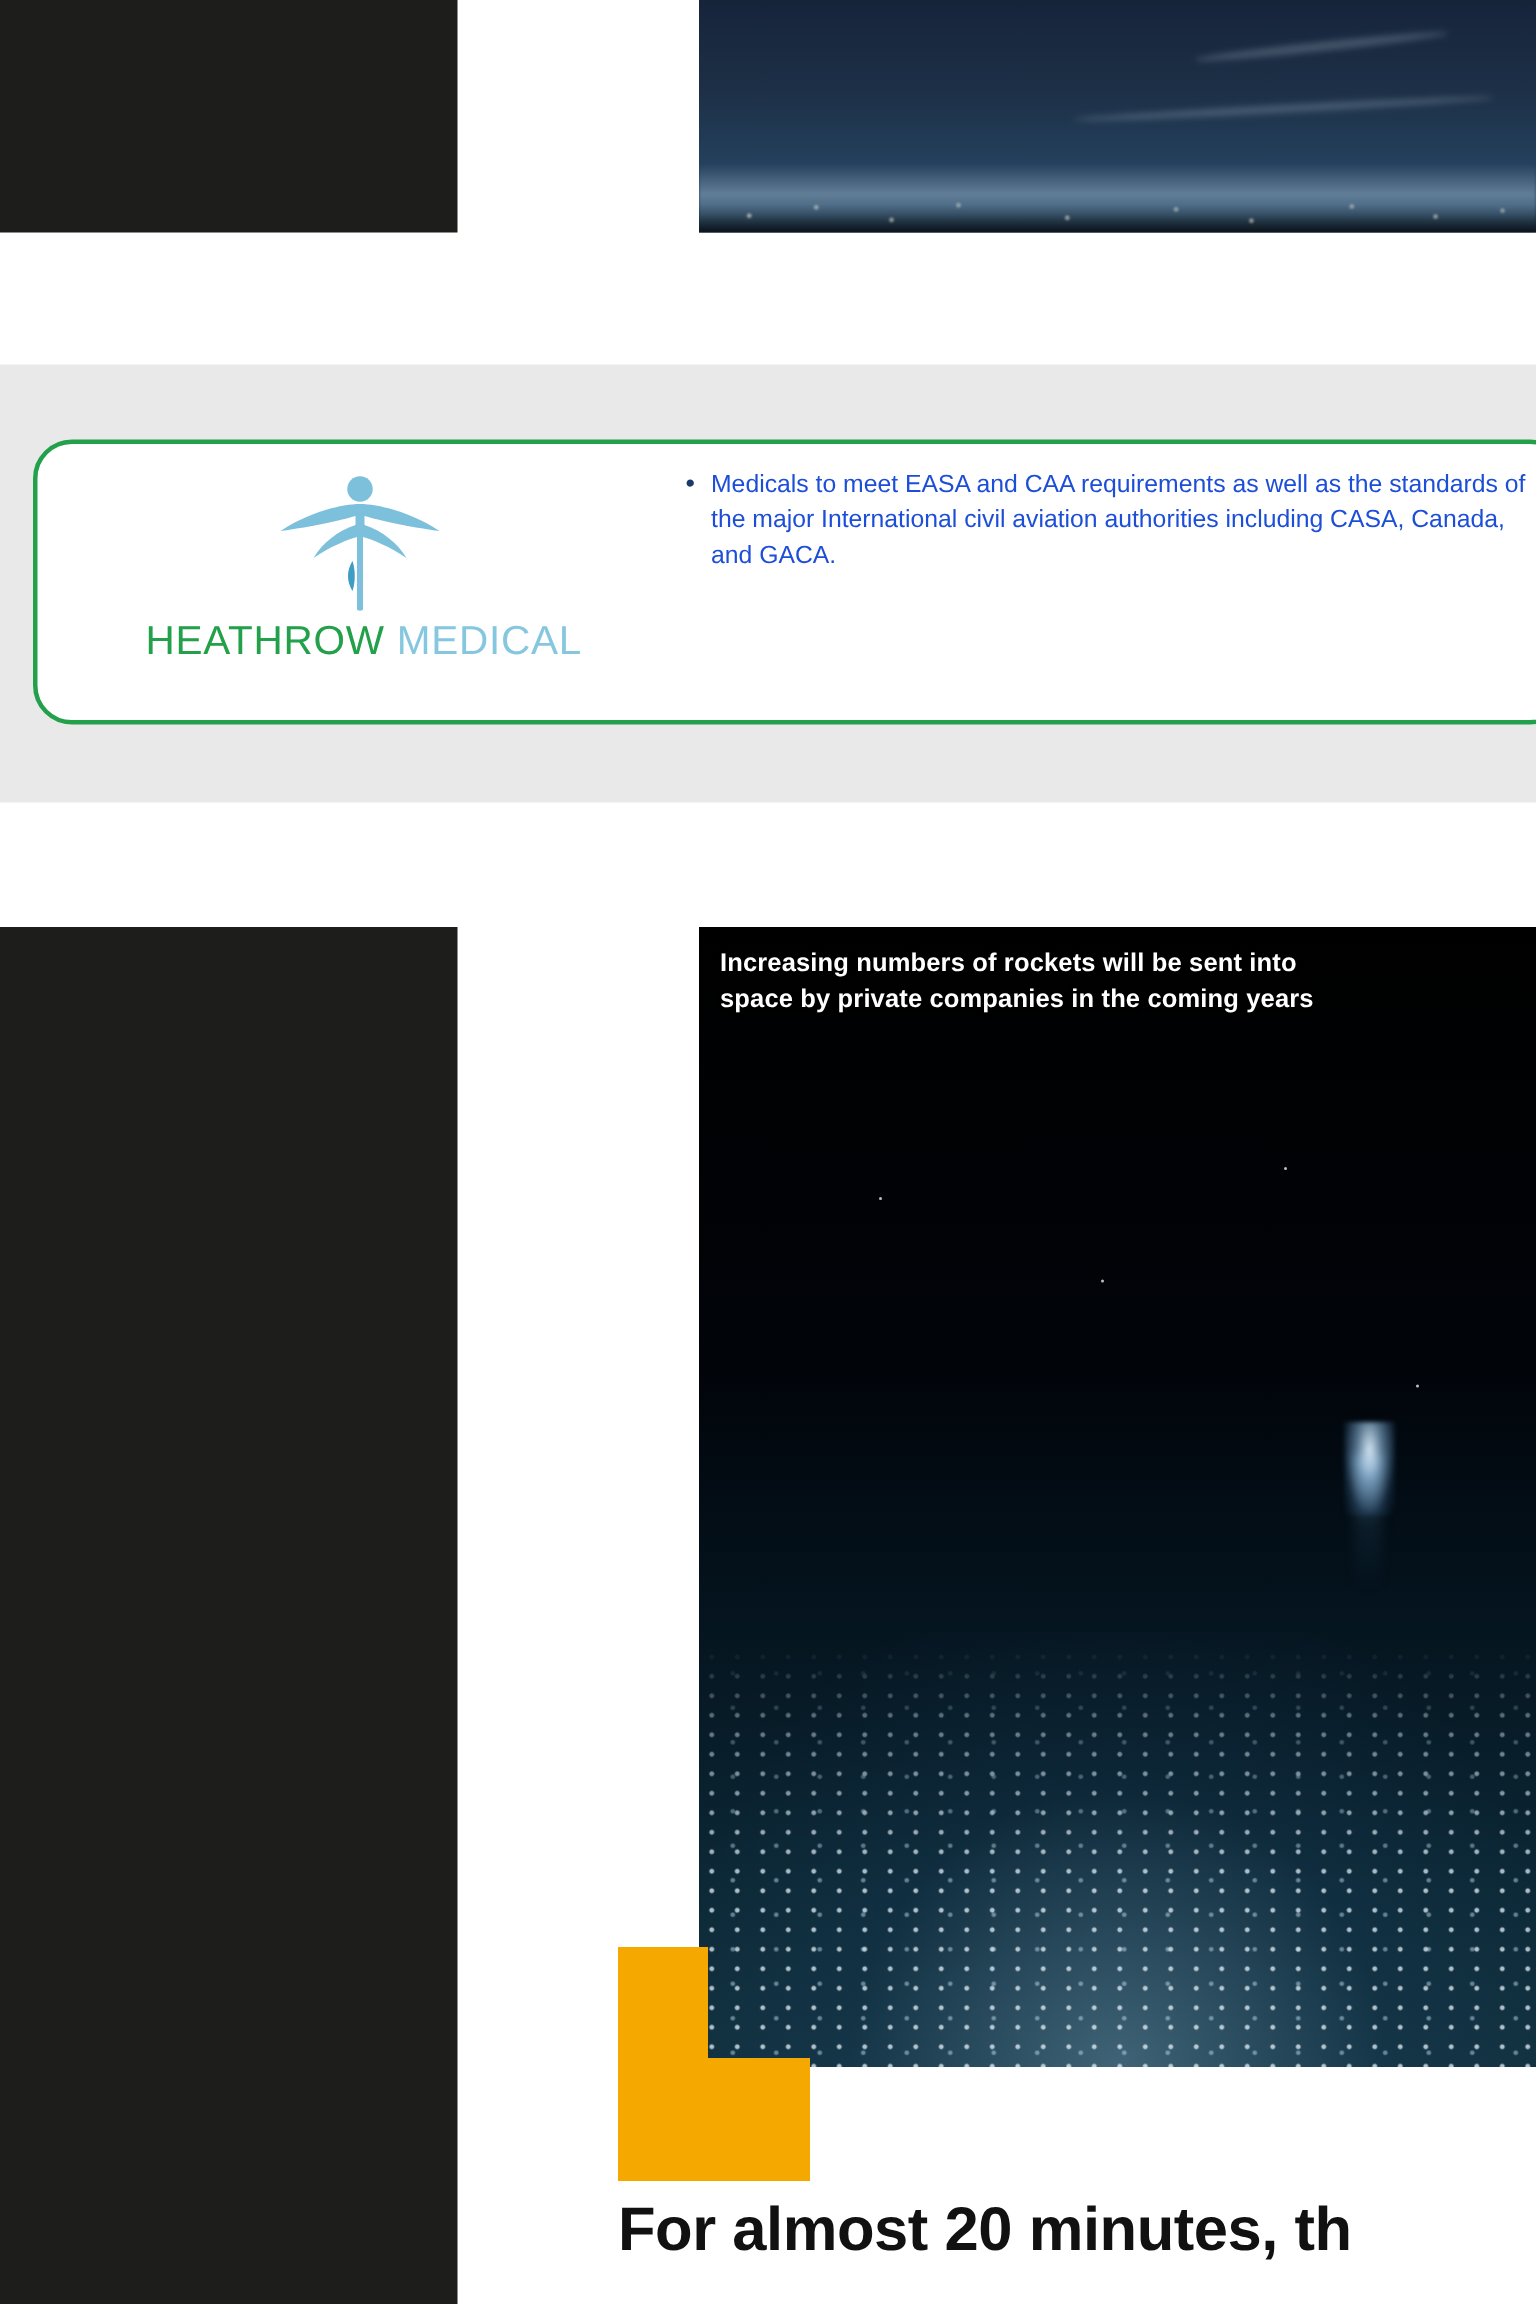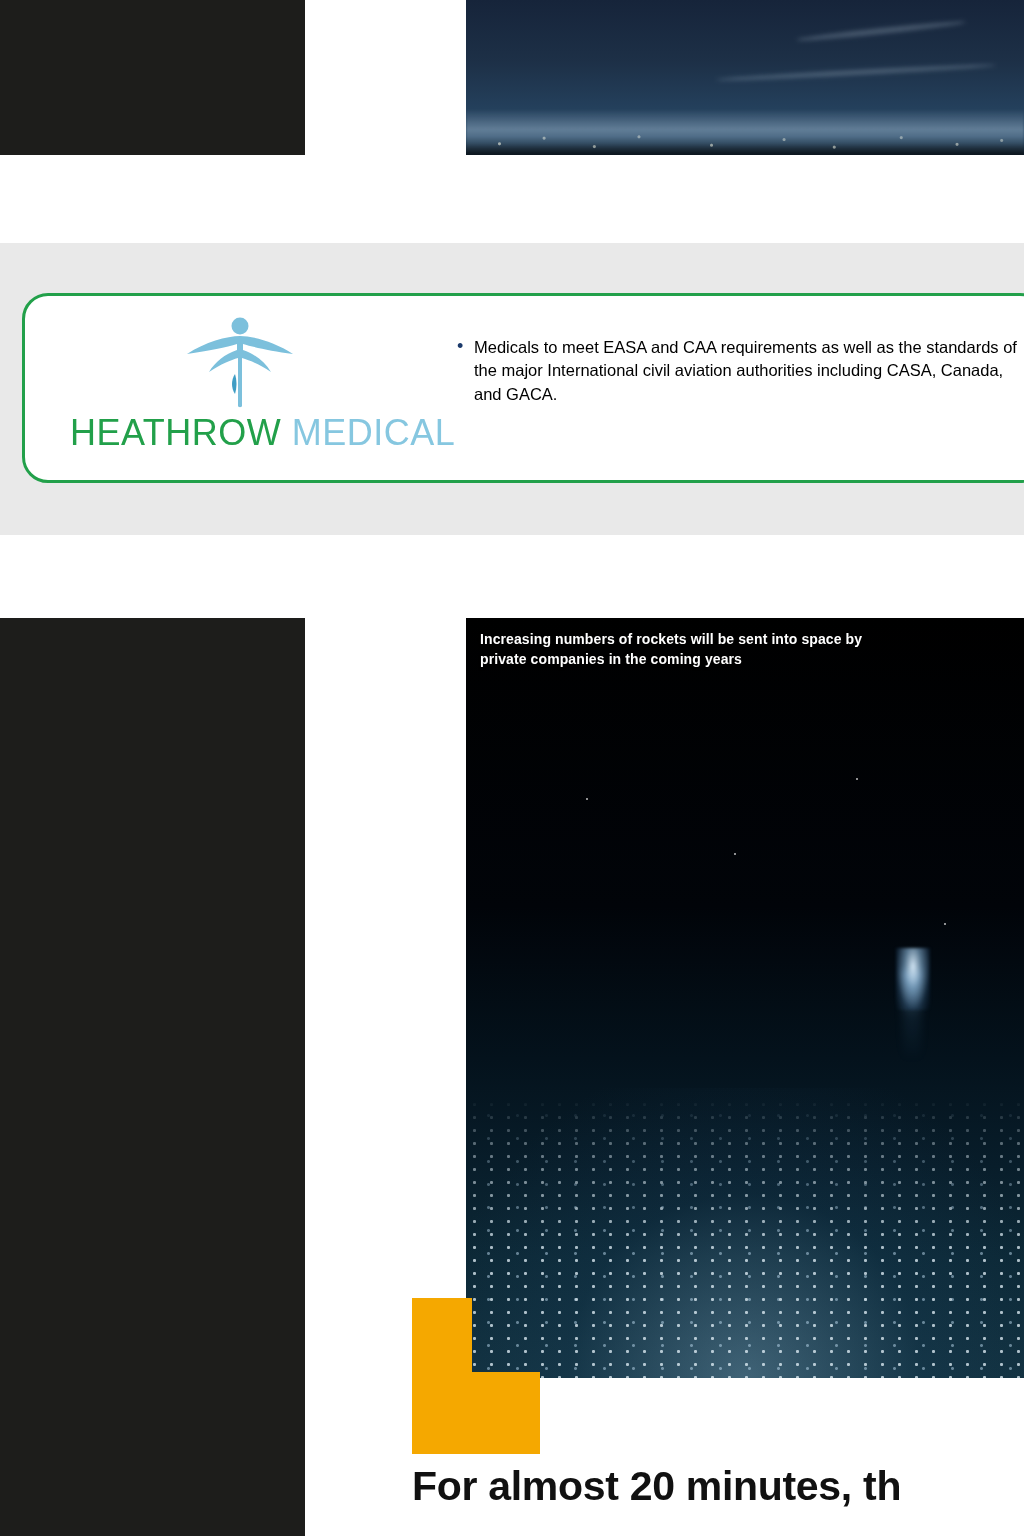--- a/index.html
+++ b/index.html
@@ -111,32 +111,32 @@
     top: 0;
     width: 130px;
     height: 95px;
   }
   .logo-text {
     position: absolute;
     left: 0;
     top: 98px;
     width: 345px;
     text-align: center;
-    font-size: 36px;
+    font-size: 27px;
     letter-spacing: 0.5px;
     white-space: nowrap;
   }
   .logo-text .t1 { color: #22a04a; }
   .logo-text .t2 { color: #86c7e0; }
 
   
   .ad-col {
     position: absolute;
-    top: 40px;
-    color: #000000;
+    top: 16px;
+    color: #1d4ed8;
     font-size: 16.5px;
     line-height: 1.42;
   }
   .ad-col-1 { left: 432px; width: 560px; }
   .ad-bullet {
     position: relative;
     padding-left: 17px;
     margin-bottom: 13px;
   }
   .ad-bullet::before {
@@ -211,21 +211,21 @@
     background: rgba(255,255,255,0.75);
     border-radius: 50%;
     filter: blur(0.3px);
   }
   .photo-caption {
     position: absolute;
     left: 14px;
     top: 12px;
     width: 420px;
     color: #ffffff;
-    font-size: 14px;
+    font-size: 17px;
     line-height: 1.42;
     font-weight: bold;
     letter-spacing: 0.1px;
     text-shadow: 0 1px 3px rgba(0,0,0,0.8);
   }
 
   
   .orange-l {
     position: absolute;
     left: 412px;

